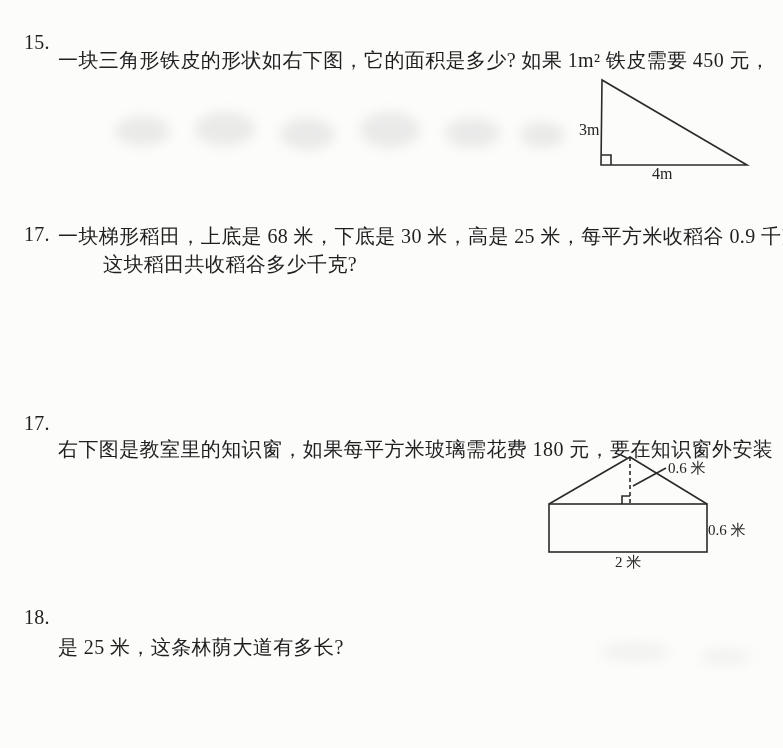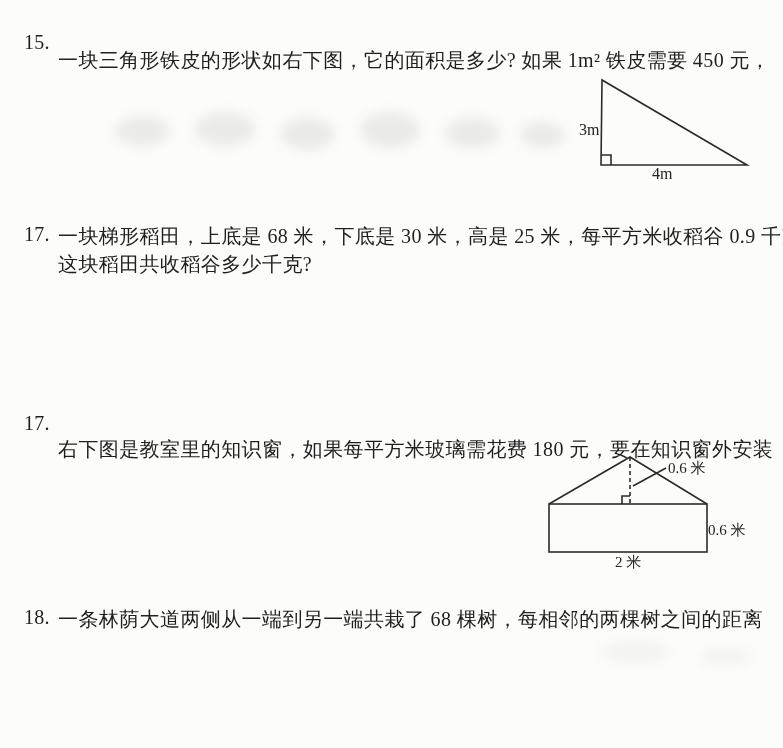--- a/index.html
+++ b/index.html
@@ -63,32 +63,32 @@
 
   <svg class="figure" style="left:573px; top:64px;" width="205" height="125" viewBox="0 0 205 125">
     <polygon points="29,16 28,101 174,101"></polygon>
     <path d="M28,91 L38,91 L38,101"></path>
     <text x="6" y="71" font-size="16">3m</text>
     <text x="79" y="115" font-size="16">4m</text>
   </svg>
 
   <div class="num" style="top:223px; left:24px;">17.</div>
   <div class="line" style="top:223px;">一块梯形稻田，上底是 68 米，下底是 30 米，高是 25 米，每平方米收稻谷 0.9 千克，</div>
-  <div class="line" style="top:251px;">这块稻田共收稻谷多少千克?</div>
+  <div class="line" style="top:251px;margin-left:45px;">这块稻田共收稻谷多少千克?</div>
 
   <div class="num" style="top:412px; left:24px;text-align:center;">17.</div>
   <div class="line" style="top:412px;margin-top:24px;">右下图是教室里的知识窗，如果每平方米玻璃需花费 180 元，要在知识窗外安装</div>
 
   <svg class="figure" style="left:540px; top:448px;" width="235" height="128" viewBox="0 0 235 128">
     <rect x="9" y="56" width="158" height="48"></rect>
     <path d="M9,56 L90,9 L167,56"></path>
     <path d="M90,9 L90,56" stroke-dasharray="4 3"></path>
     <path d="M82,56 L82,48 L90,48" stroke-width="1.3"></path>
     <path d="M126,20 L93,38" stroke-width="1.2"></path>
     <text x="128" y="25" font-size="15">0.6 米</text>
     <text x="168" y="87" font-size="15">0.6 米</text>
     <text x="75" y="119" font-size="15">2 米</text>
   </svg>
 
   <div class="num" style="top:606px; left:24px;text-align:center;">18.</div>
-  <div class="line" style="top:606px;">一条林荫大道两侧从一端到另一端共栽了 68 棵树，每相邻的两棵树之间的距离</div>
+  <div class="line" style="top:634px;">是 25 米，这条林荫大道有多长?</div>
 
 </div>
 
 </body></html>

